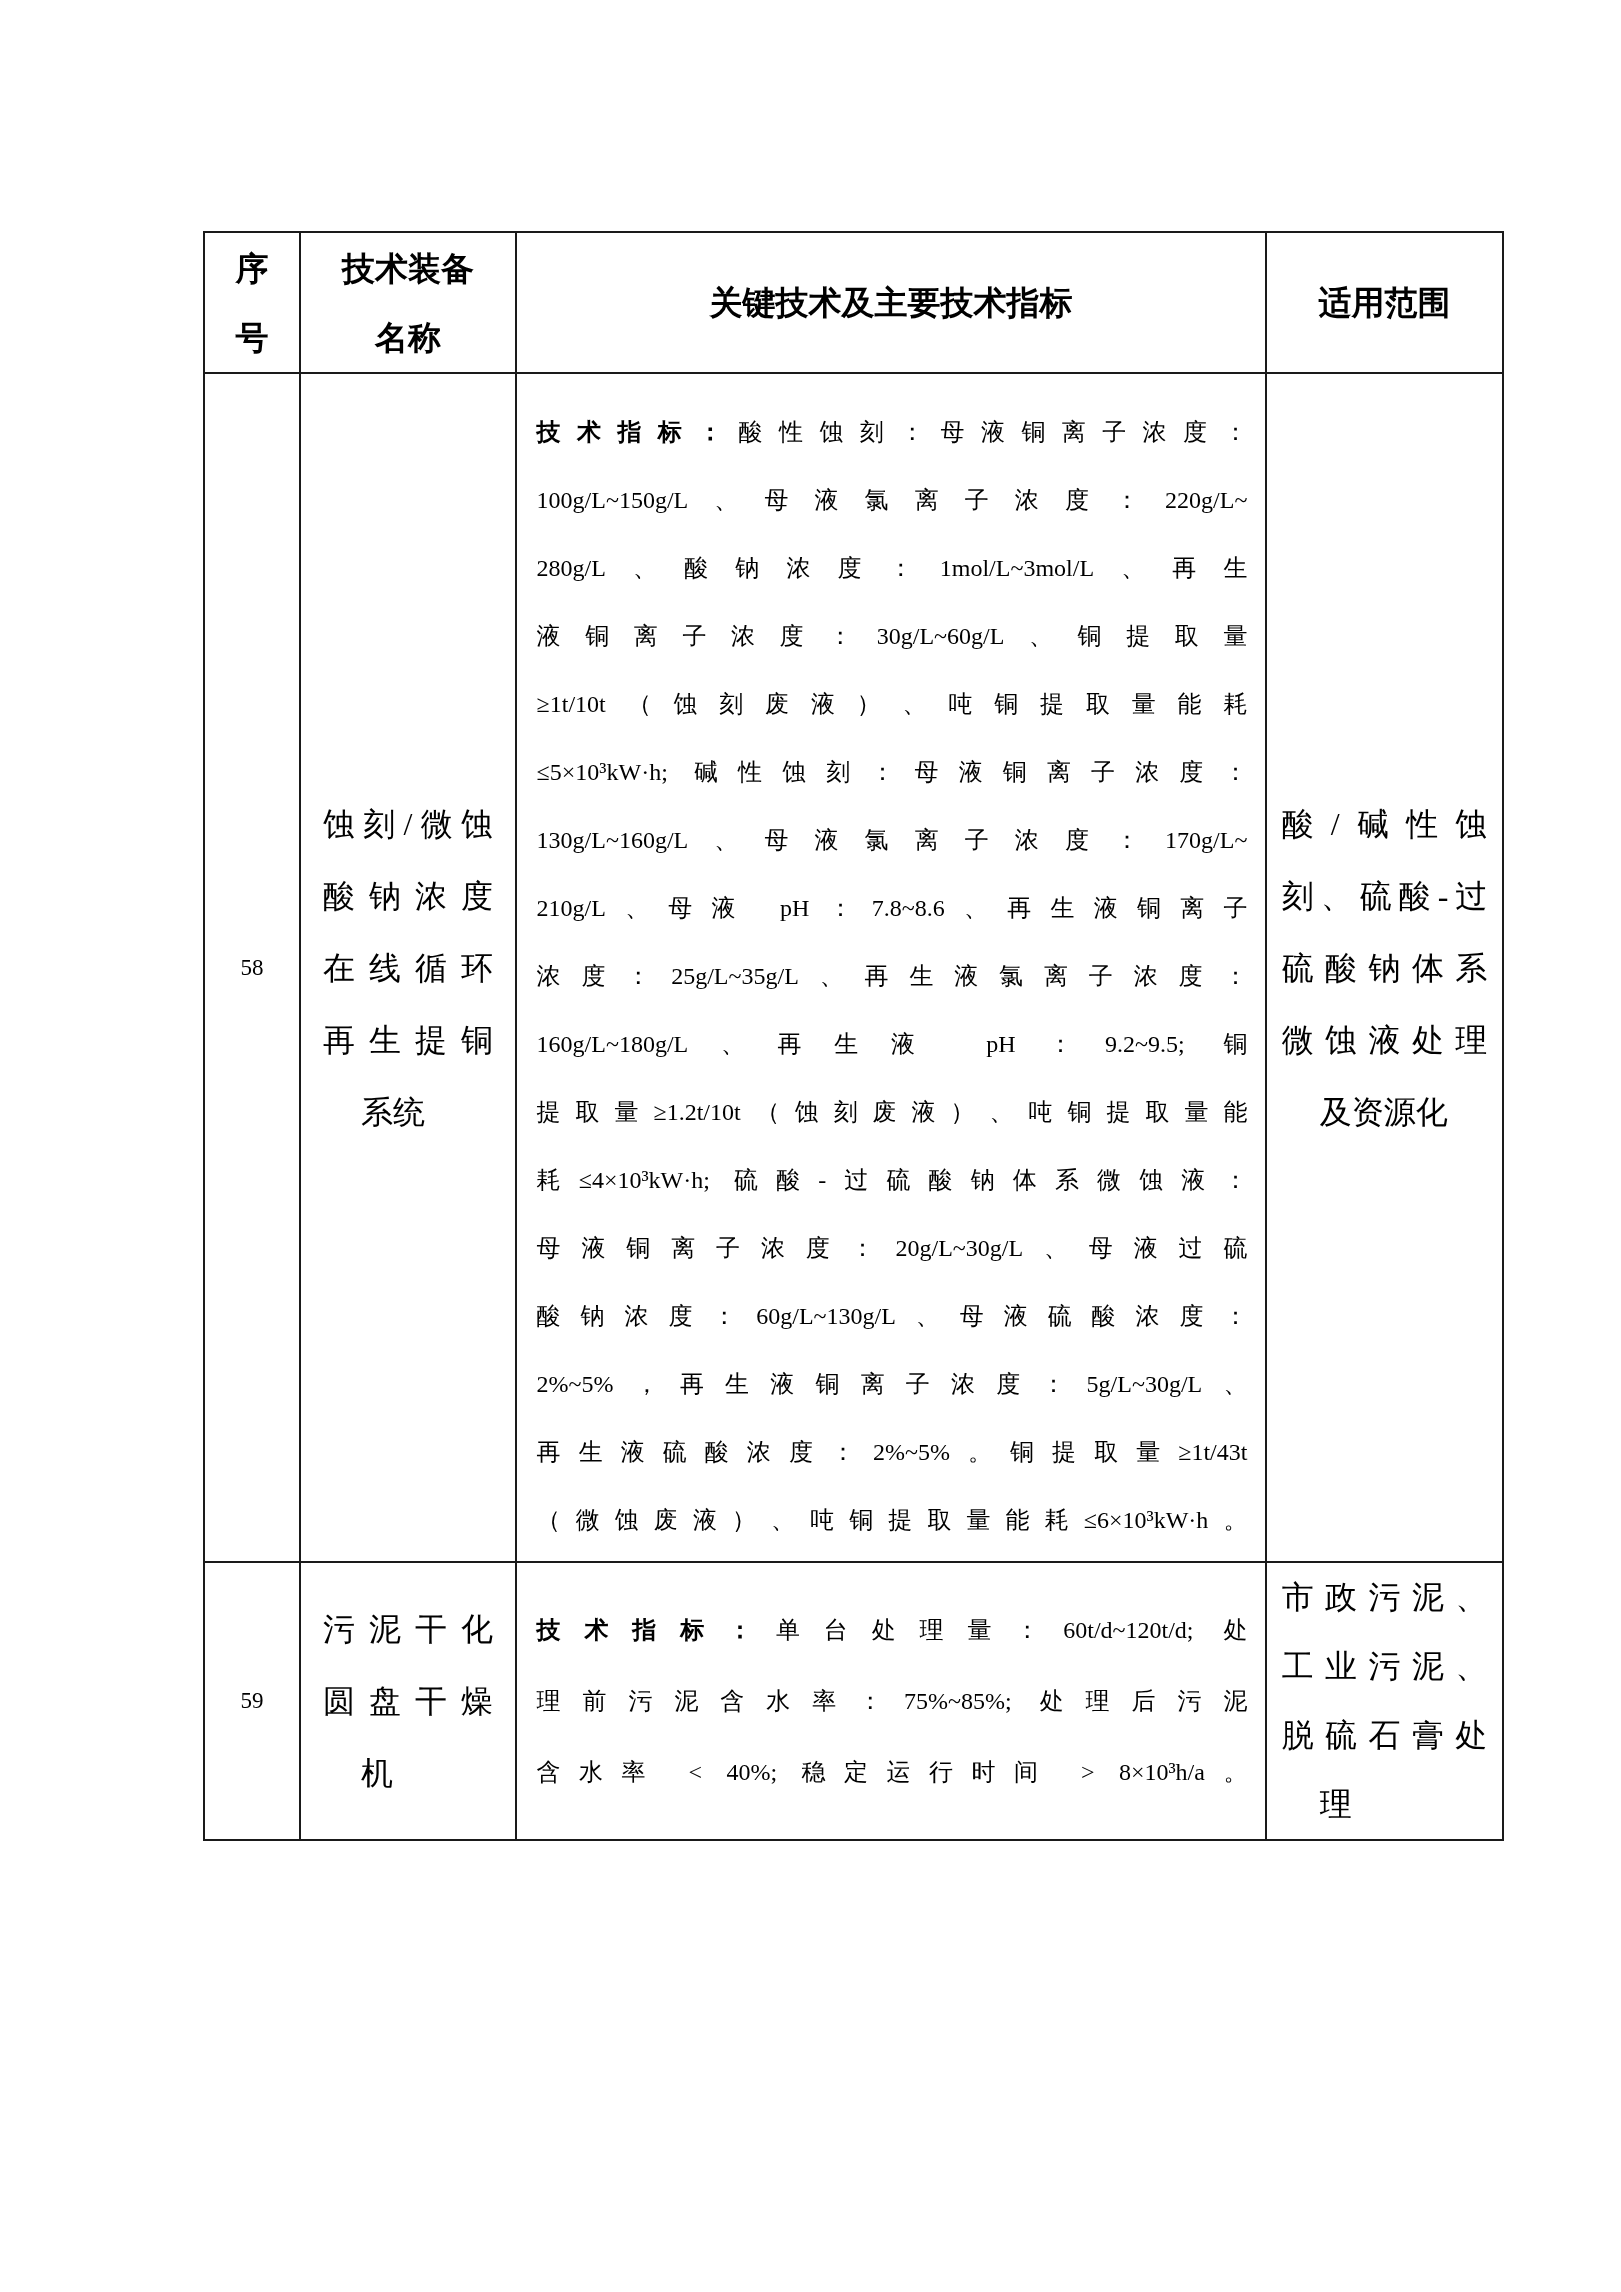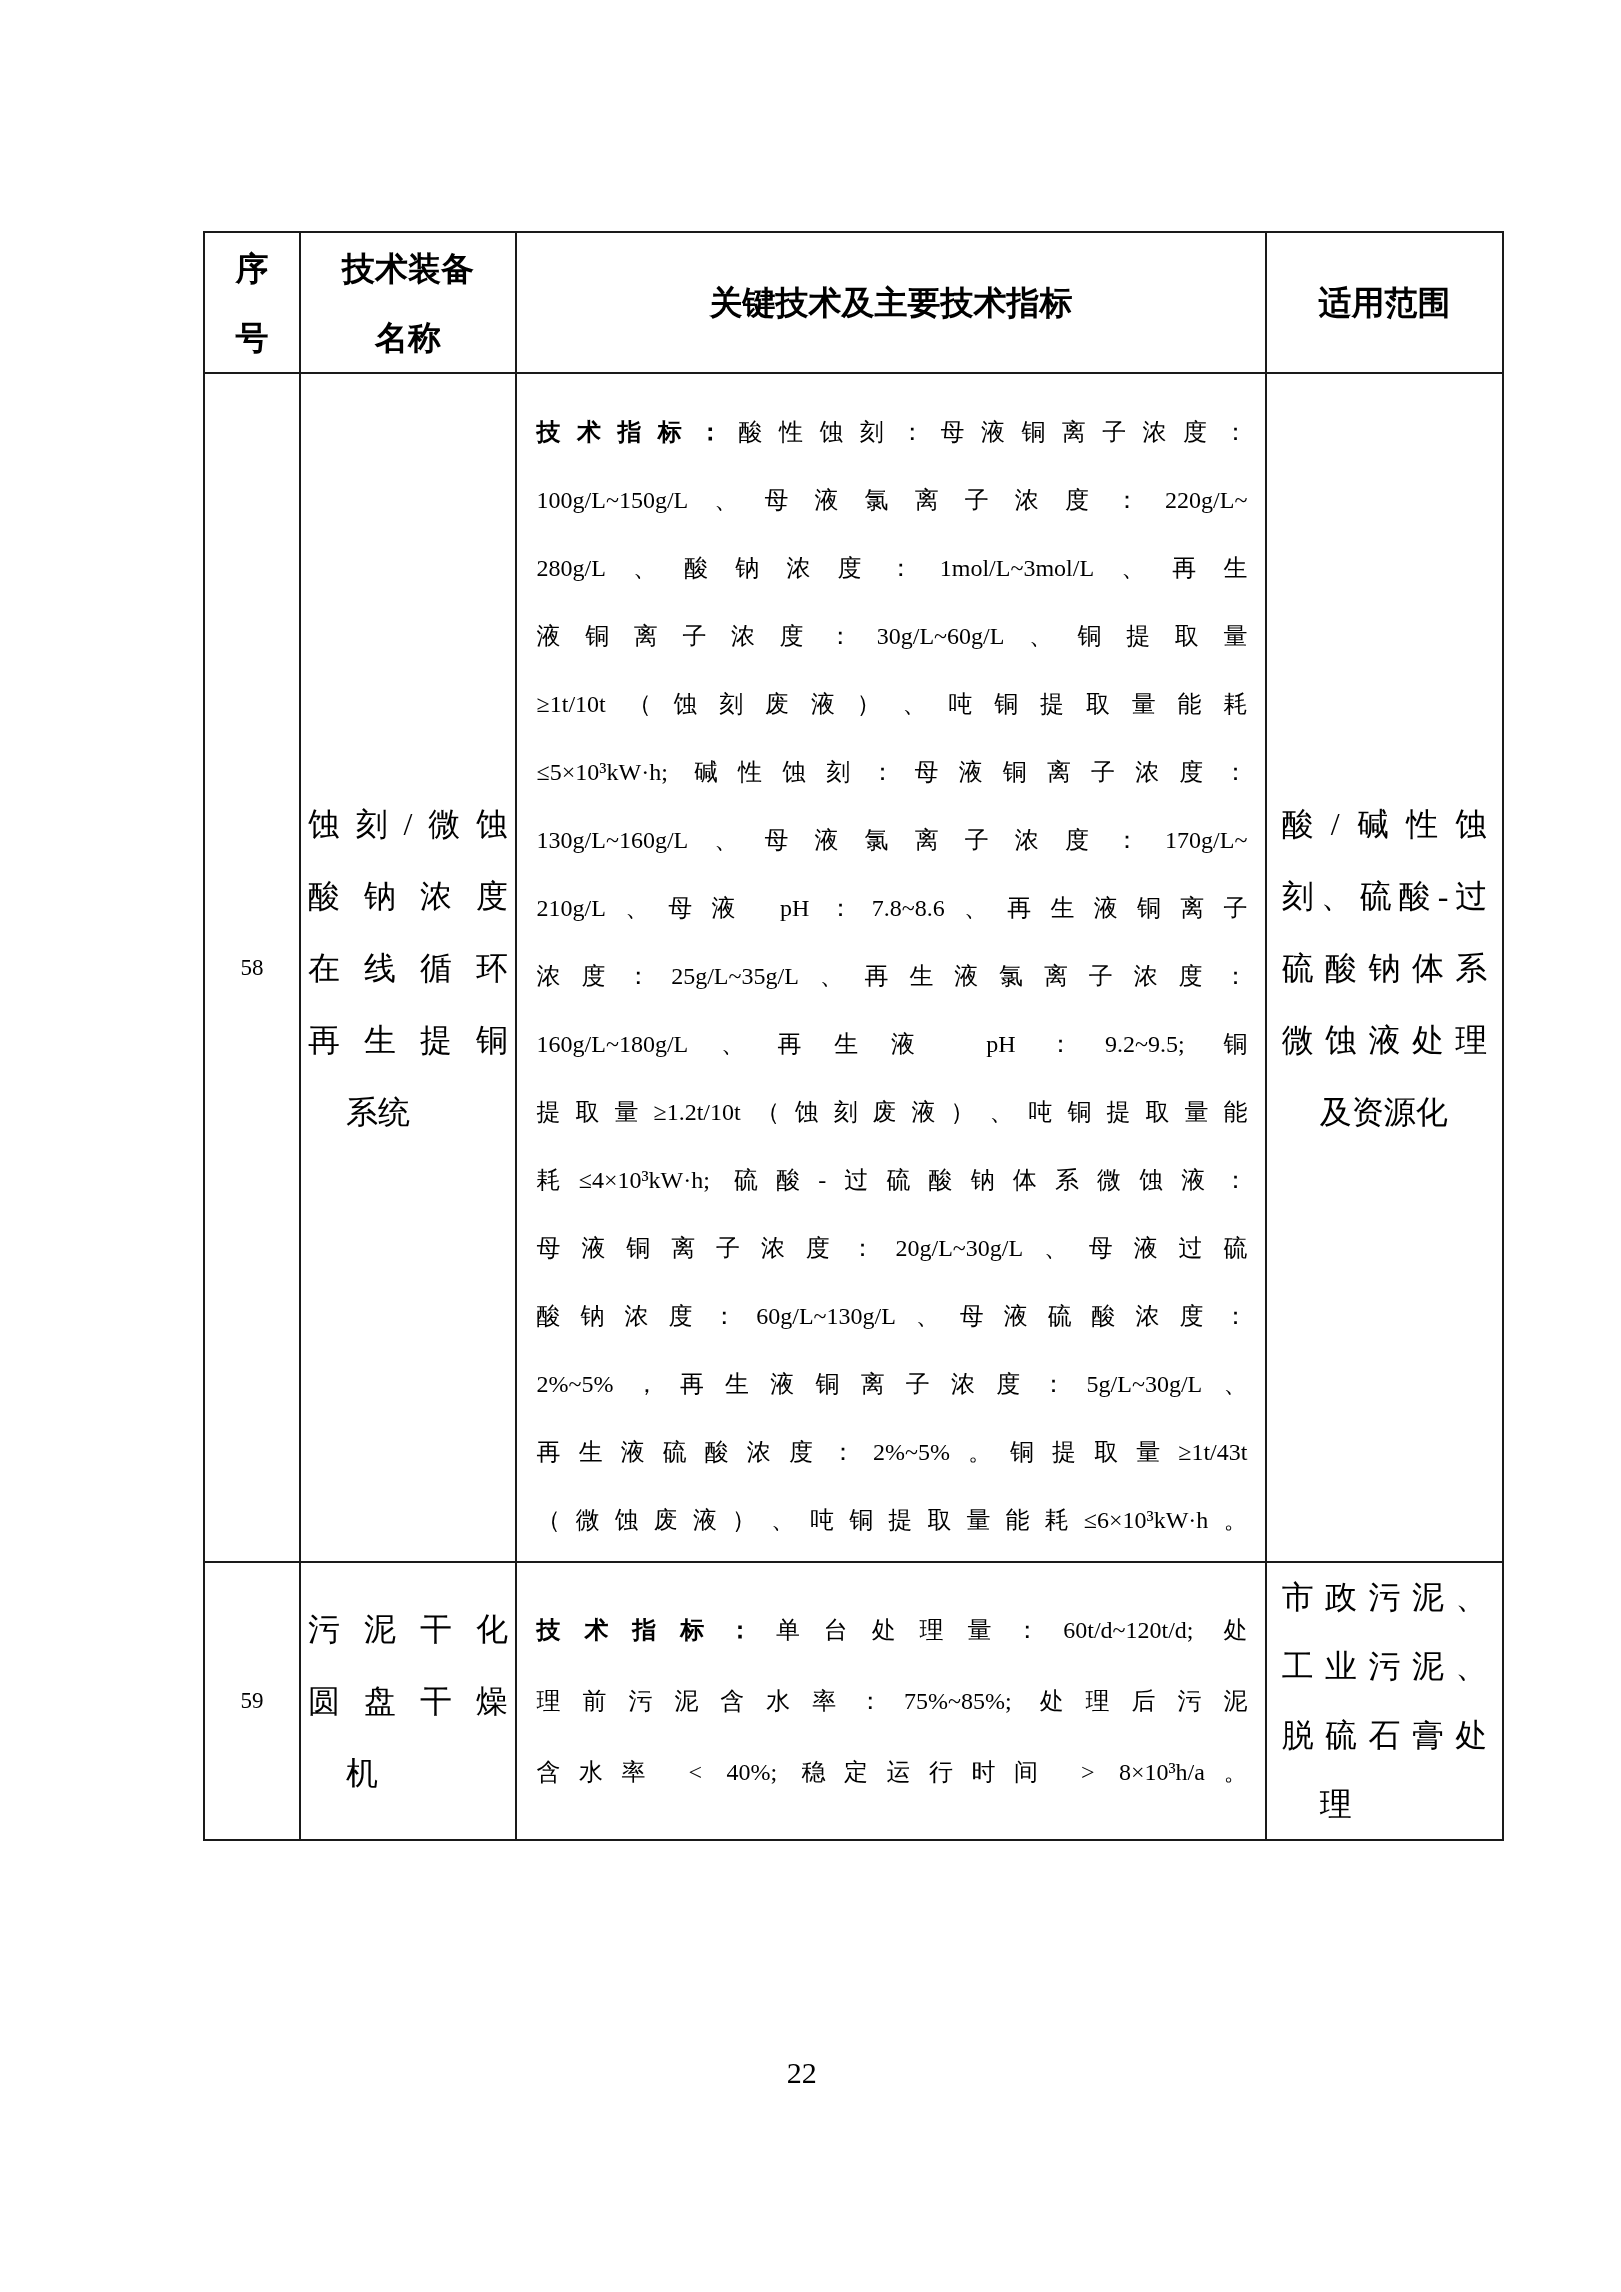--- a/index.html
+++ b/index.html
@@ -31,21 +31,21 @@
     font-weight:700;
     font-size:33px;
     line-height:69px;
   }
   
   .numcell{
     text-align:center;
     font-size:23px;
   }
   
-  .name-lines{padding:0 7px;}
+  .name-lines{padding:0 22px;}
   .scope-lines{padding:0 14.7px;}
   .jline{
     font-size:32px;
     line-height:72px;
     text-align:justify;
     text-align-last:justify;
     white-space:nowrap;
   }
   .lline{
     font-size:32px;
@@ -171,16 +171,15 @@
           <div class="jline">市政污泥、</div>
           <div class="jline">工业污泥、</div>
           <div class="jline">脱硫石膏处</div>
           <div class="lline">理</div>
         </div>
       </td>
     </tr>
   </tbody>
     </table>
 
-  <div class="footer">22</div>
 
 </div>
 
 
 </body></html>

